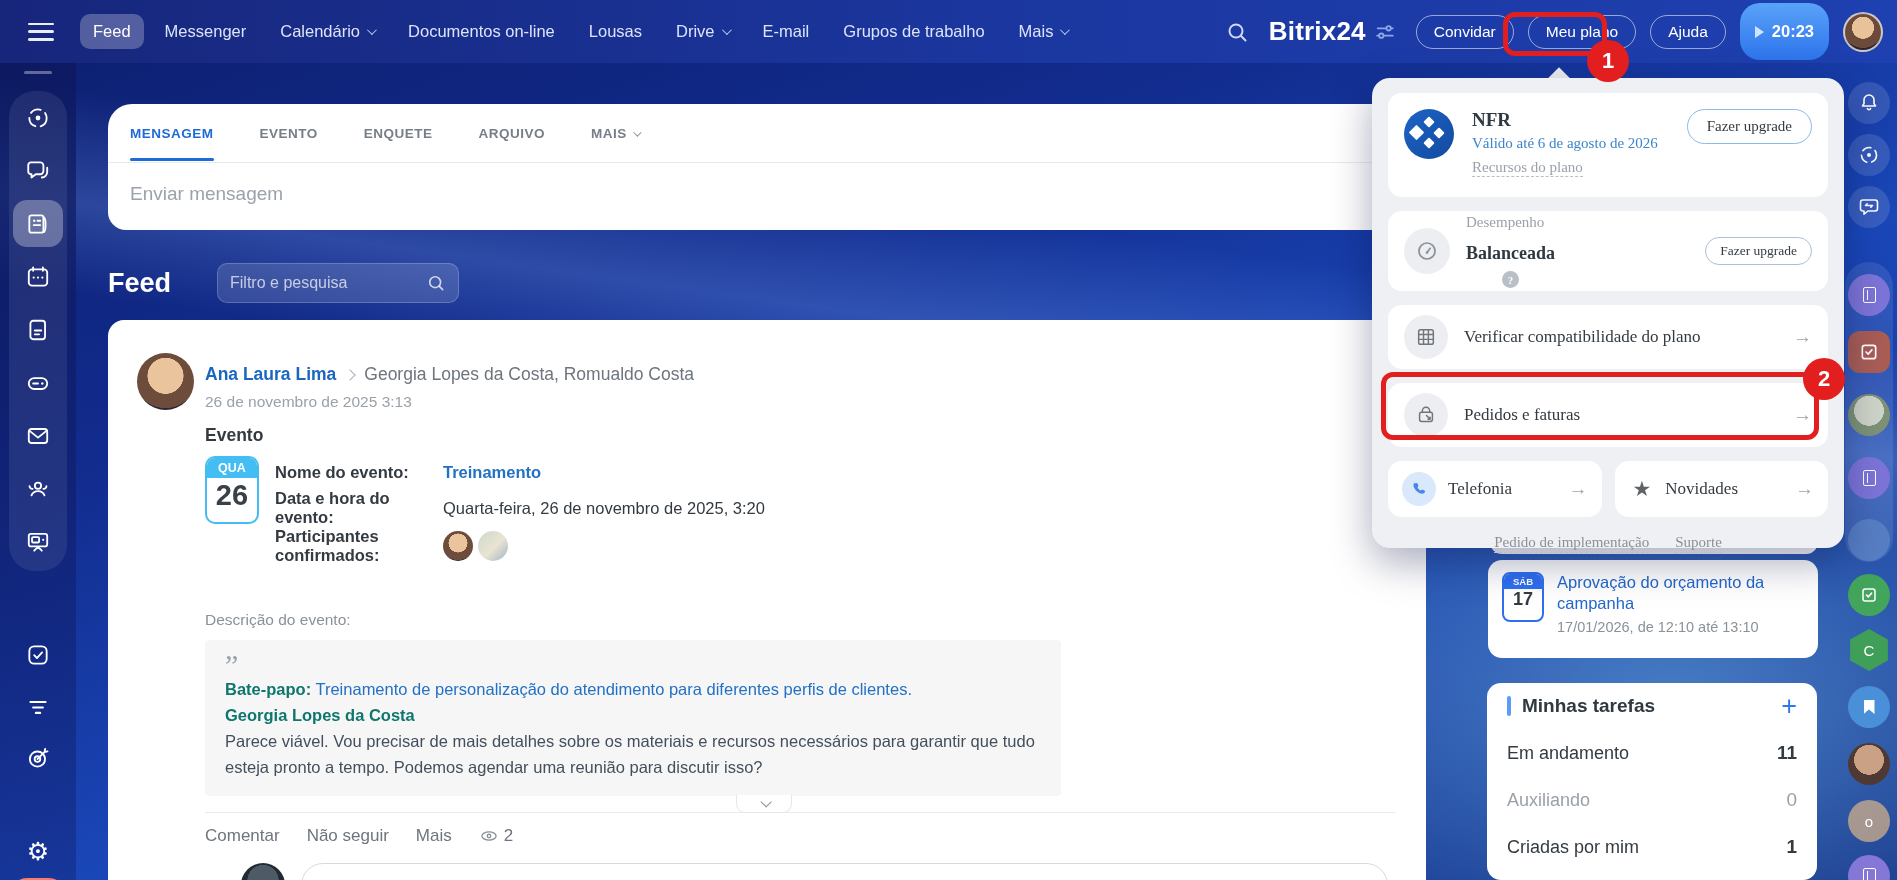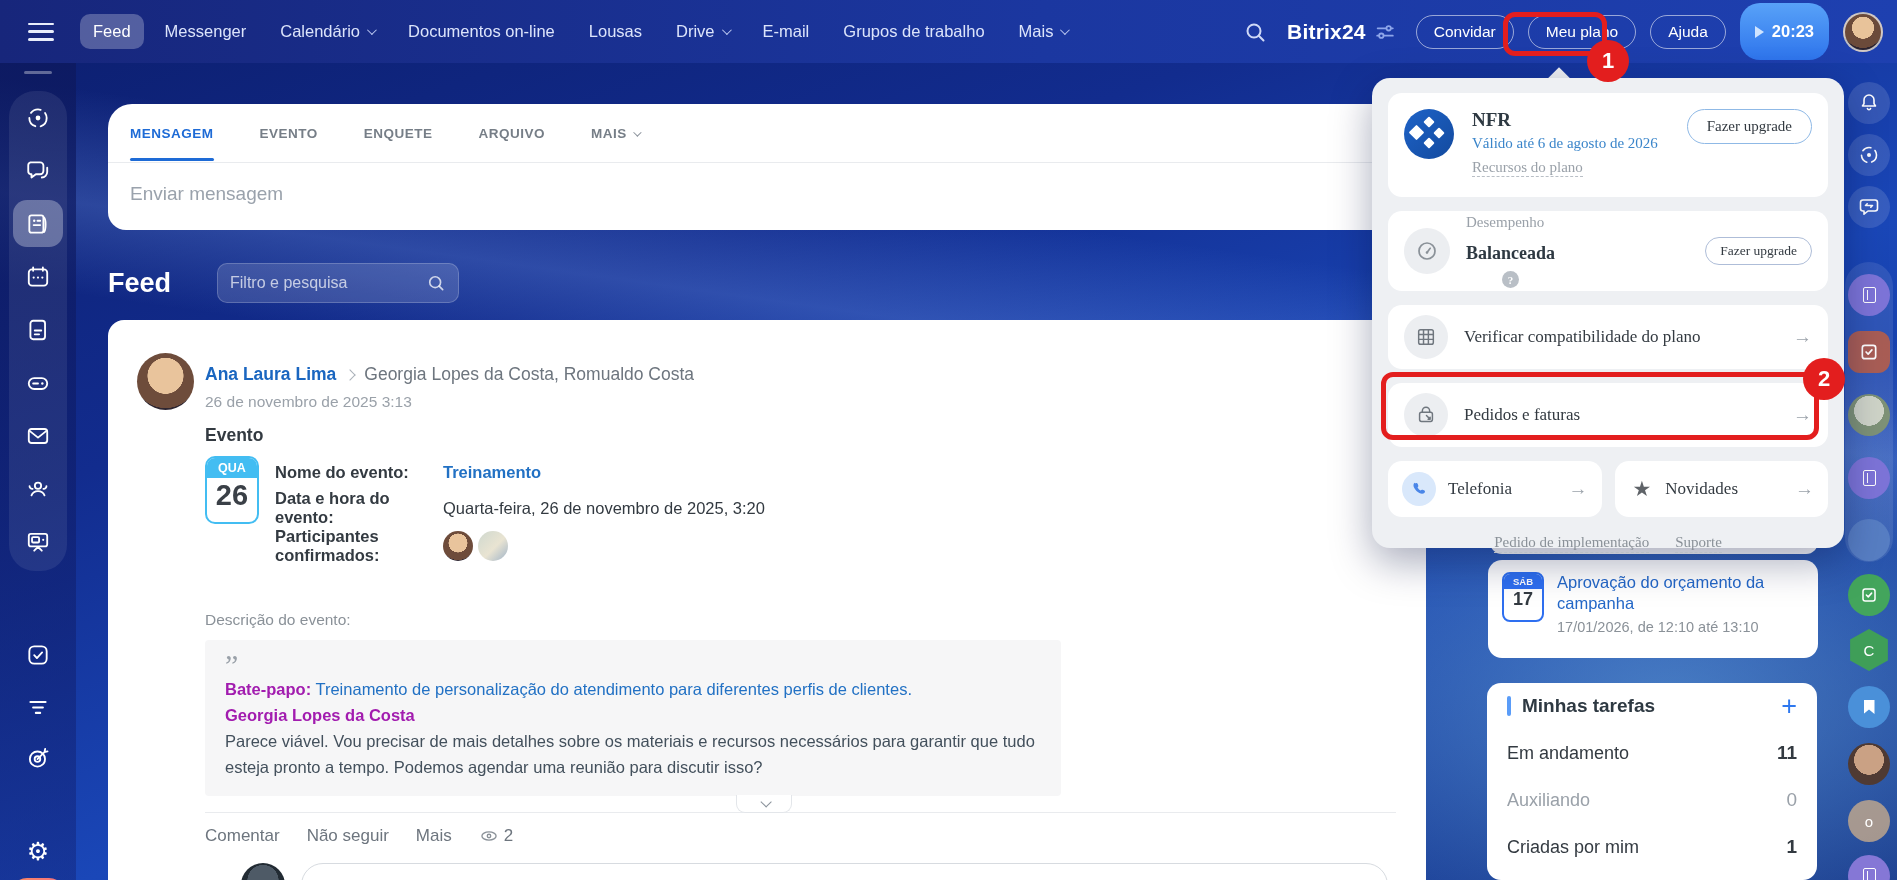--- a/index.html
+++ b/index.html
@@ -18,21 +18,21 @@
     background:linear-gradient(90deg,#17267b 0%, #1b37a0 55%, #1e40b0 100%);
     display:flex; align-items:center; padding:0 14px; color:#dce4fb; }
   .burger { width:26px; height:18px; margin:0 26px 0 14px; display:flex; flex-direction:column; justify-content:space-between; cursor:pointer;}
   .burger i { display:block; height:2.5px; background:#e8edfb; border-radius:2px;}
   .nav { display:flex; align-items:center; gap:8px; }
   .nav-item { font-size:16.5px; padding:8px 13px; border-radius:10px; white-space:nowrap; display:flex; align-items:center; gap:7px; cursor:pointer;}
   .nav-item.active { background:rgba(255,255,255,.26); color:#fff; }
   .caret { width:7px; height:7px; border-right:1.6px solid #b9c5ef; border-bottom:1.6px solid #b9c5ef; transform:rotate(45deg) translateY(-2px); }
   .top-right { margin-left:auto; display:flex; align-items:center; gap:14px; }
   .brand { display:flex; align-items:center; gap:8px; margin:0 6px; }
-  .brand b { color:#fff; font-size:21px; letter-spacing:.2px; }
+  .brand b { color:#fff; font-size:26px; letter-spacing:.2px; }
   .pill { border:1.5px solid rgba(255,255,255,.55); border-radius:19px; padding:7px 17px; font-size:15.5px; color:#fff; white-space:nowrap; cursor:pointer; }
   .timer { display:flex; align-items:center; gap:8px; background:linear-gradient(180deg,#58a2f8,#2e74ec); border-radius:20px; padding:19px 15px; color:#fff; font-weight:bold; font-size:16.5px; cursor:pointer;}
   .play { width:0; height:0; border-left:9px solid #cfe4ff; border-top:6px solid transparent; border-bottom:6px solid transparent; }
   .avatar-top { width:40px; height:40px; border-radius:50%; background:radial-gradient(circle at 50% 38%, #e8c39a 0 38%, #6b4a3a 39% 70%, #2b2330 71%); border:2px solid rgba(255,255,255,.7); }
 
   
   .leftbar { position:absolute; left:0; top:63px; bottom:0; width:76px; z-index:30;
     background:linear-gradient(180deg, rgba(13,24,92,.72), rgba(18,34,118,.45)); }
   .lgroup { position:absolute; left:9px; width:58px; border-radius:26px; background:rgba(255,255,255,.08); }
   .lgroup.g1 { top:28px; height:480px; }
@@ -79,21 +79,21 @@
   .flabel { width:168px; font-weight:bold; color:#333a41; flex:none;}
   .fval { color:#333a41; }
   .fval.link { color:#2271c4; cursor:pointer;font-weight:bold; }
   .pav { width:30px; height:30px; border-radius:50%; display:inline-block; margin-right:5px; vertical-align:middle;}
   .pav.a { background:radial-gradient(circle at 50% 40%, #e9c49c 0 40%, #6e4c3b 41% 72%, #2e2631 73%); }
   .pav.b { background:linear-gradient(135deg,#cfd8cf,#e9e4d2 55%,#9fb3c8); }
   .desc-label { margin-top:46px; color:#8a9198; font-size:15.5px; }
   .quote { margin-top:11px; width:856px; background:#f6f6f7; border-radius:4px; padding:10px 20px 16px 20px; position:relative; }
   .qmark { color:#9aa1a9; font-family:"Liberation Serif", serif; font-size:30px; height:26px; line-height:1;}
   .qline { font-size:16.5px; color:#43505c; line-height:26px; }
-  .qline b { color:#a21caf; }
+  .qline b { color:#0f766e; }
   .qlink { color:#2271c4; cursor:pointer;}
   .collapse-tab { position:absolute; left:62%; bottom:-17px; width:56px; height:18px; background:#fff; border:1px solid #e3e6ea; border-top:none;
     border-radius:0 0 9px 9px; display:flex; align-items:center; justify-content:center; cursor:pointer;}
   .collapse-tab .tcaret { width:8px; height:8px; border-right:1.8px solid #8a929b; border-bottom:1.8px solid #8a929b; transform:rotate(45deg) translateY(-3px);}
   .post-divider { margin-top:16px; border-top:1px solid #e9ebee; }
   .post-footer { margin-top:13px; display:flex; align-items:center; gap:27px; font-size:17px; color:#6d757e; }
   .pf-link { cursor:pointer; }
   .views { display:flex; align-items:center; gap:5px; color:#6d757e;}
   .comment-row { margin-top:17px; display:flex; gap:16px; }
   .comment-av { width:44px; height:44px; border-radius:50%; margin-left:36px; flex:none;

